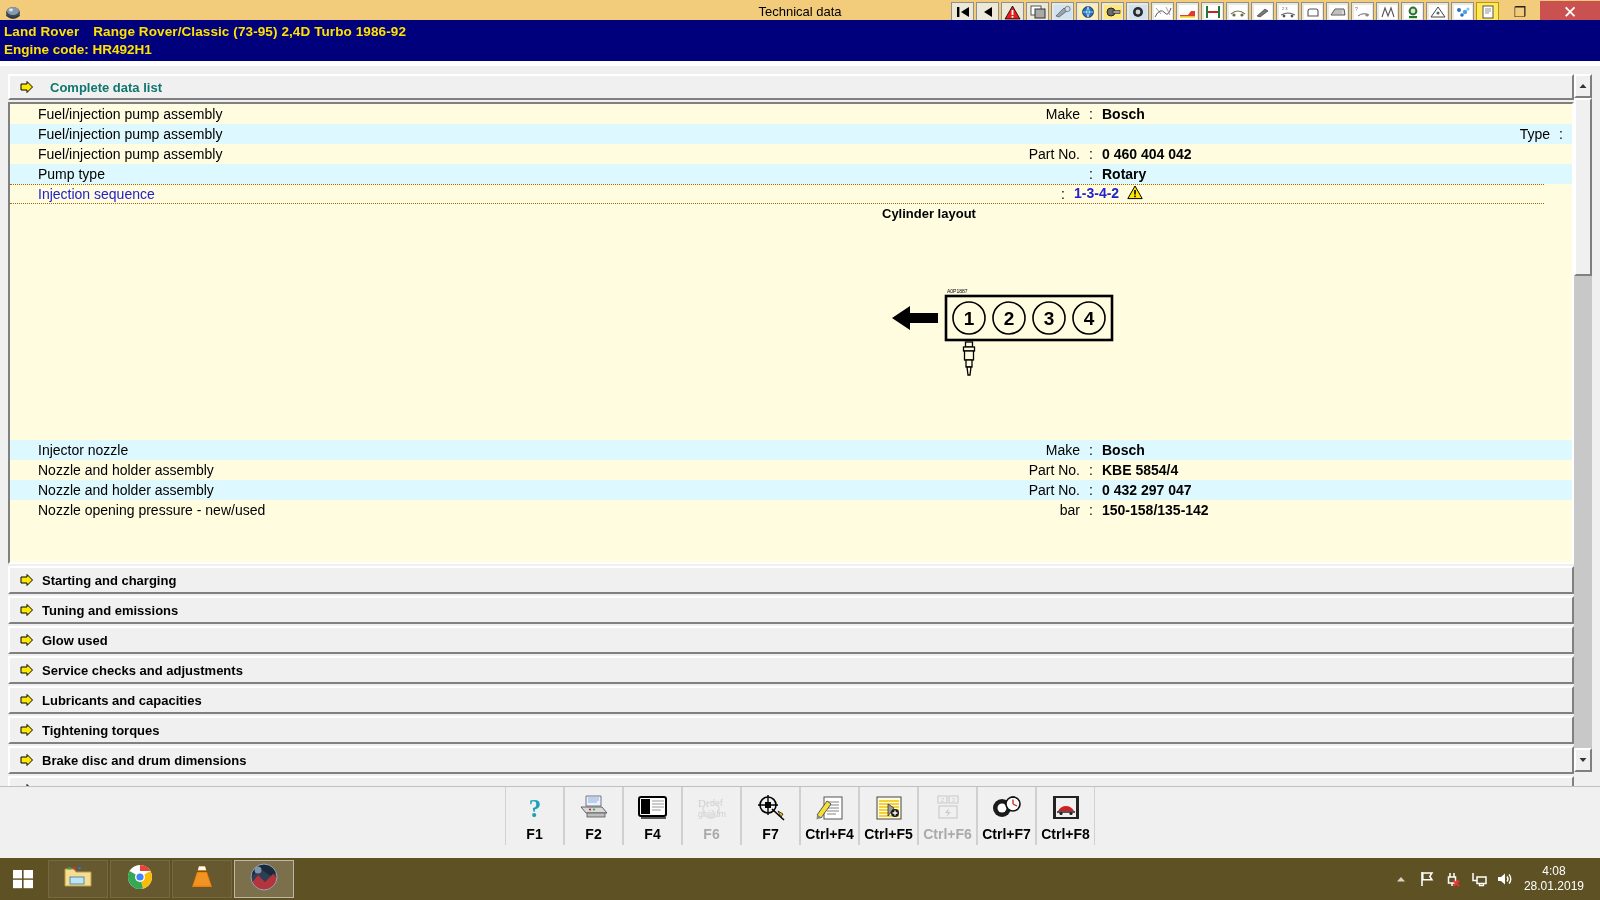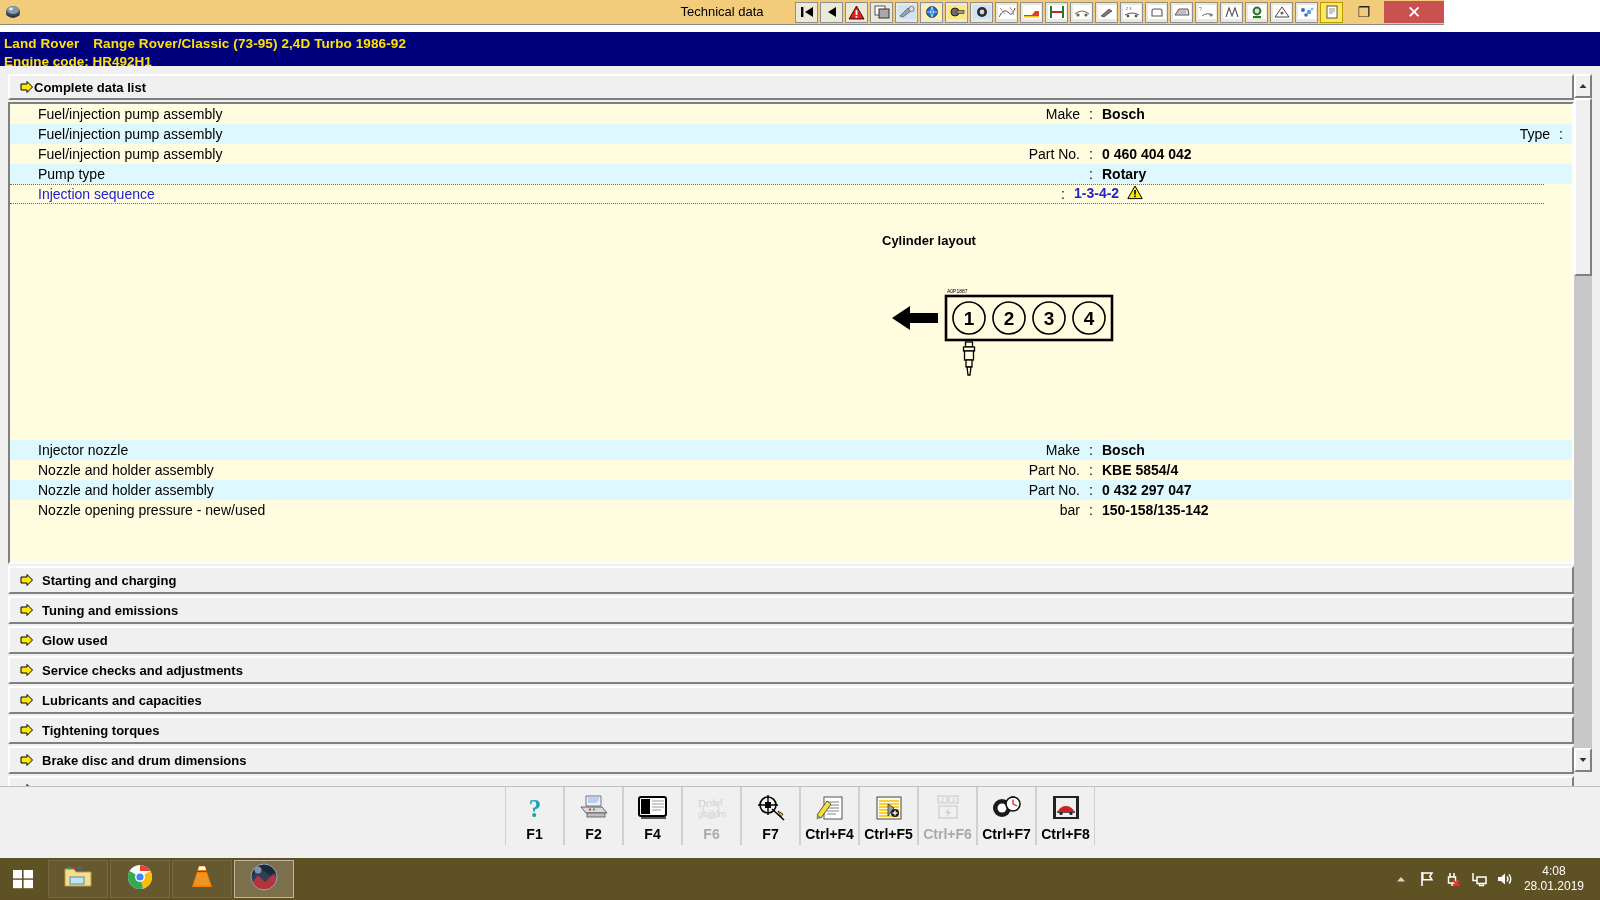--- a/index.html
+++ b/index.html
@@ -6,24 +6,24 @@
     margin: 0; padding: 0;
     width: 1600px; height: 900px;
     overflow: hidden;
     font-family: "Liberation Sans", sans-serif;
     background: #ffffff;
   }
   #app { position: relative; width: 1600px; height: 900px; }
 
   
   .titlebar {
-    position: absolute; top: 0; left: 0; width: 1444px; height: 24px;
+    position: absolute; top: 0; left: 0; width: 1600px; height: 24px;
     background: #f2cb7b;
     border-bottom: 1px solid #8a8a8a;
-    display: flex; align-items: center;
+    display: flex; align-items: flex-end;
   }
   .titlebar-icon {
     width: 22px; height: 22px; margin-left: 2px;
     display: flex; align-items: center; justify-content: center;
   }
   .title-text {
     position: absolute; left: 0; right: 0; top: 0; height: 24px;
     line-height: 24px; text-align: center;
     font-size: 13px; color: #000; font-weight: normal;
   }
@@ -44,21 +44,21 @@
   .tbtn.sel { background: #ffe85c; border-color: #b59a00; }
   .win-min, .win-close {
     height: 22px; display: flex; align-items: center; justify-content: center;
     box-sizing: border-box;
   }
   .win-min { width: 40px; background: #f2cb7b; color: #222; font-size: 14px; }
   .win-close { width: 60px; background: #c9514f; color: #fff; font-size: 17px; }
 
   
   .vehhead {
-    position: absolute; top: 32px; left: 0; width: 1600px; height: 41px;
+    position: absolute; top: 20px; left: 0; width: 1600px; height: 41px;
     background: #00007c; color: #ffe200;
     font-weight: bold; font-size: 13.5px;
     padding: 3px 0 0 4px; box-sizing: border-box;
   }
   .vehhead .l1 { line-height: 18px; letter-spacing: 0.1px;}
   .vehhead .l2 { line-height: 18px; }
   .vh-sep { display:inline-block; width: 14px; }
 
   
   .content {
@@ -73,21 +73,21 @@
   .sec-header {
     height: 26px;
     background: #f0f0f0;
     border: 2px solid; border-color: #fff #808080 #808080 #fff;
     display: flex; align-items: center;
     box-sizing: border-box;
     padding-left: 10px;
     margin-bottom: 2px;
   }
   .sec-header .lbl {
-    font-size: 13px; font-weight: bold; color: #000000; margin-left: 0;
+    font-size: 13px; font-weight: bold; color: #0f766e; margin-left: 16px;
   }
   .arrow-ico { width: 14px; height: 14px; display:block; }
 
   .table-wrap {
     border: 2px solid; border-color: #808080 #fff #fff #808080;
     background: #fffce0;
     box-sizing: border-box;
     position: relative;
   }
   .datarow {
@@ -111,21 +111,21 @@
   }
   .datarow.hl .name { color: #2222cc; }
   .datarow.hl .value { color: #2222cc; }
   .warn-ico { margin-left: 8px; display:inline-block; vertical-align: middle;}
 
   .diagram-area {
     background: #fffce0; position: relative; height: 236px;
   }
   .diag-title {
     position: absolute; left: 872px; top: 2px;
-    font-size: 13px; font-weight: bold; color: #000; margin-top: 27px;
+    font-size: 13px; font-weight: bold; color: #000;
   }
   .diag-svg { position: absolute; left: 880px; top: 82px; }
 
   .accordion-row {
     height: 28px;
     background: #f0f0f0;
     border: 2px solid; border-color: #fff #808080 #808080 #fff;
     display: flex; align-items: center;
     box-sizing: border-box; padding-left: 10px;
     margin-top: 2px;

